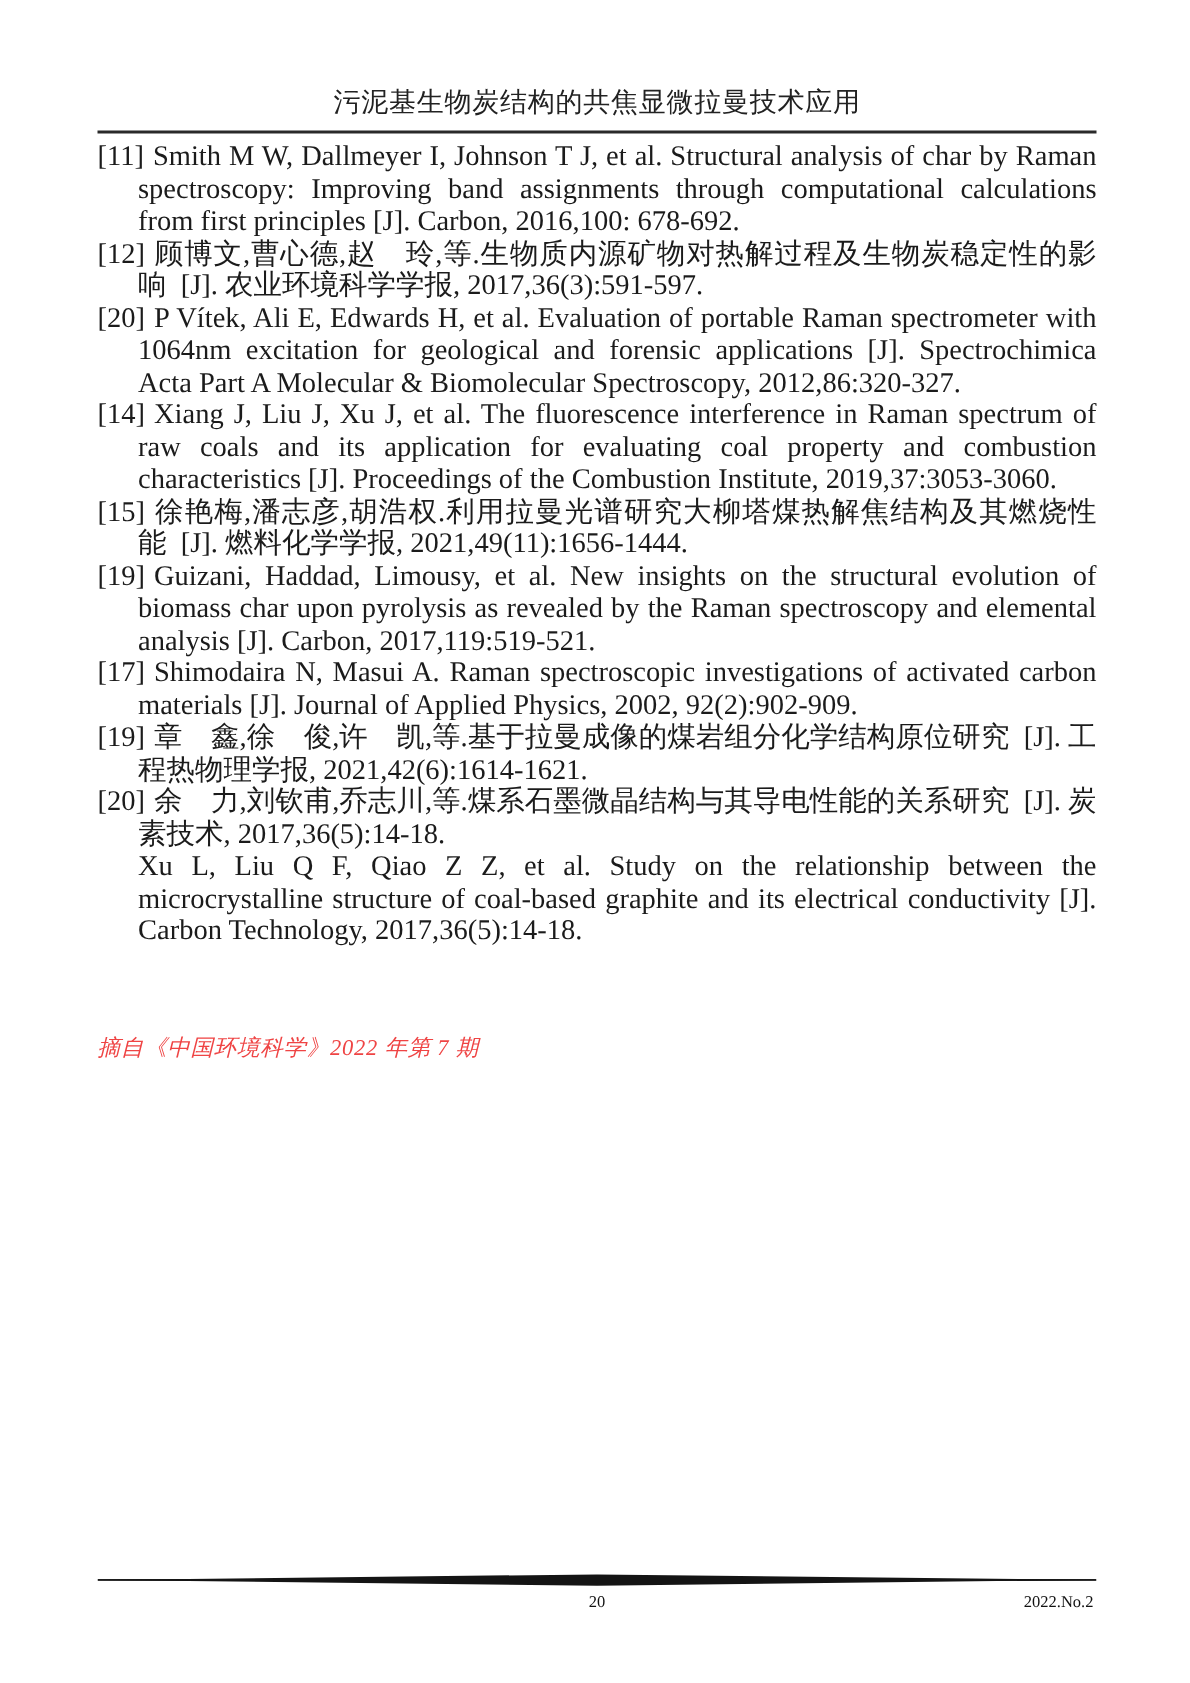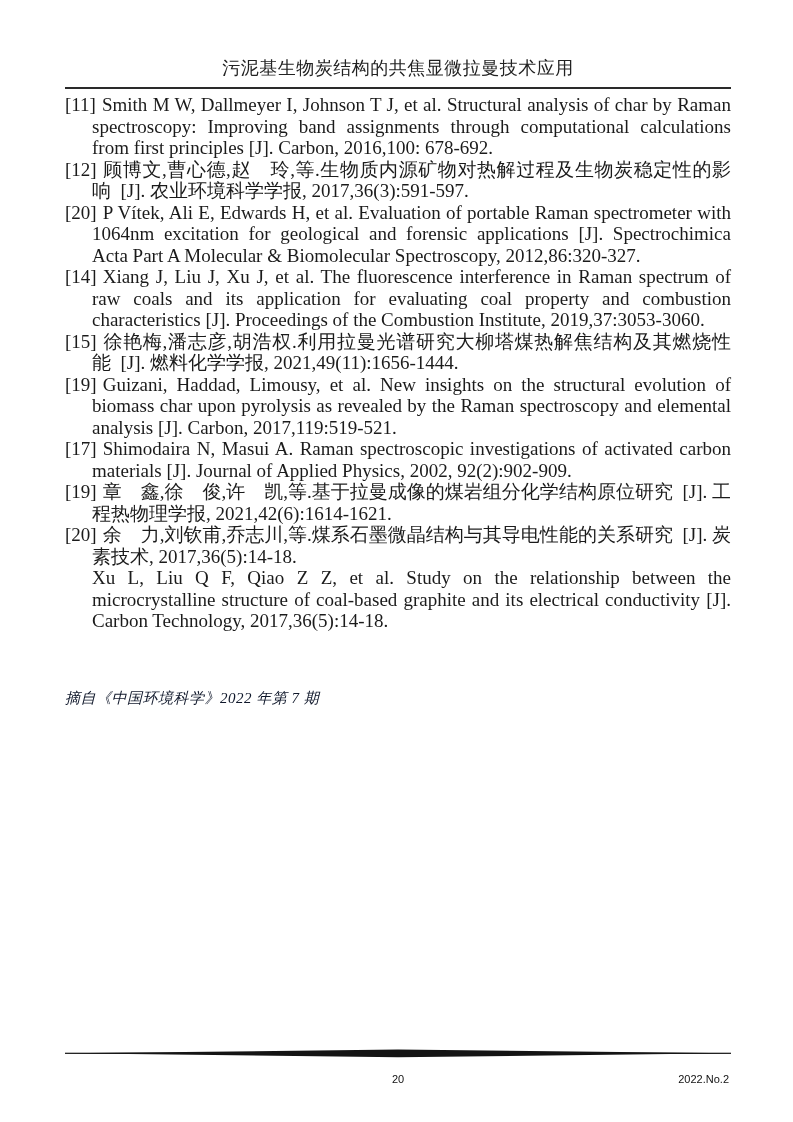--- a/index.html
+++ b/index.html
@@ -47,38 +47,38 @@
     text-indent: -27px;
   }
   .ref-label {
     padding-right: 6px;
   }
   .note {
     margin-top: 57px;
     font-size: 15px;
     font-style: italic;
     letter-spacing: 0.5px;
-    color: #0f172a;
+    color: #ef4444;
   }
   .footer {
     position: absolute;
     left: 65px;
     top: 1049px;
     width: 666px;
   }
   .footer-rule-svg {
     display: block;
     width: 666px;
     height: 9px;
   }
   .footer-row {
     position: relative;
     height: 16px;
-    margin-top: 15px;
-    font-family: Liberation Sans, sans-serif;
+    margin-top: 4px;
+    font-family: Liberation Serif, serif;
     font-size: 11px;
     color: #111;
   }
   .page-number {
     position: absolute;
     left: 0;
     right: 0;
     text-align: center;
   }
   .issue {

